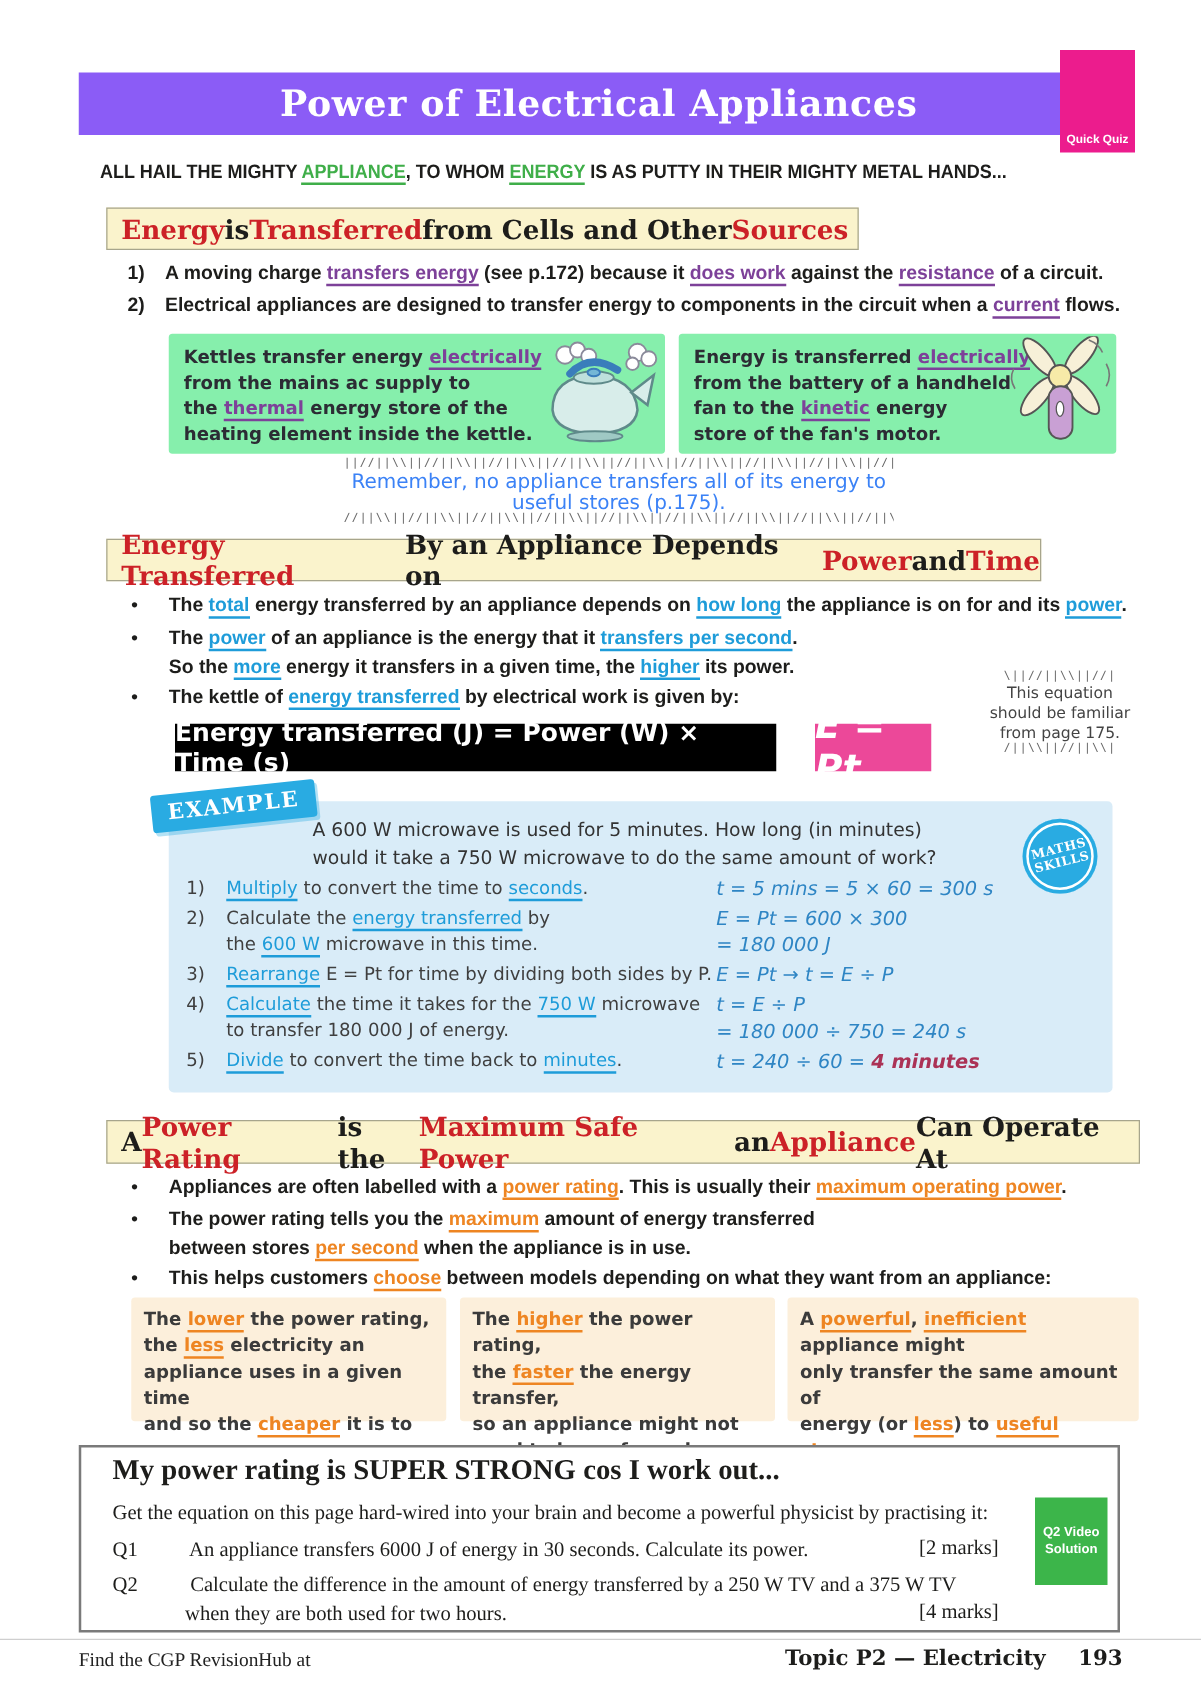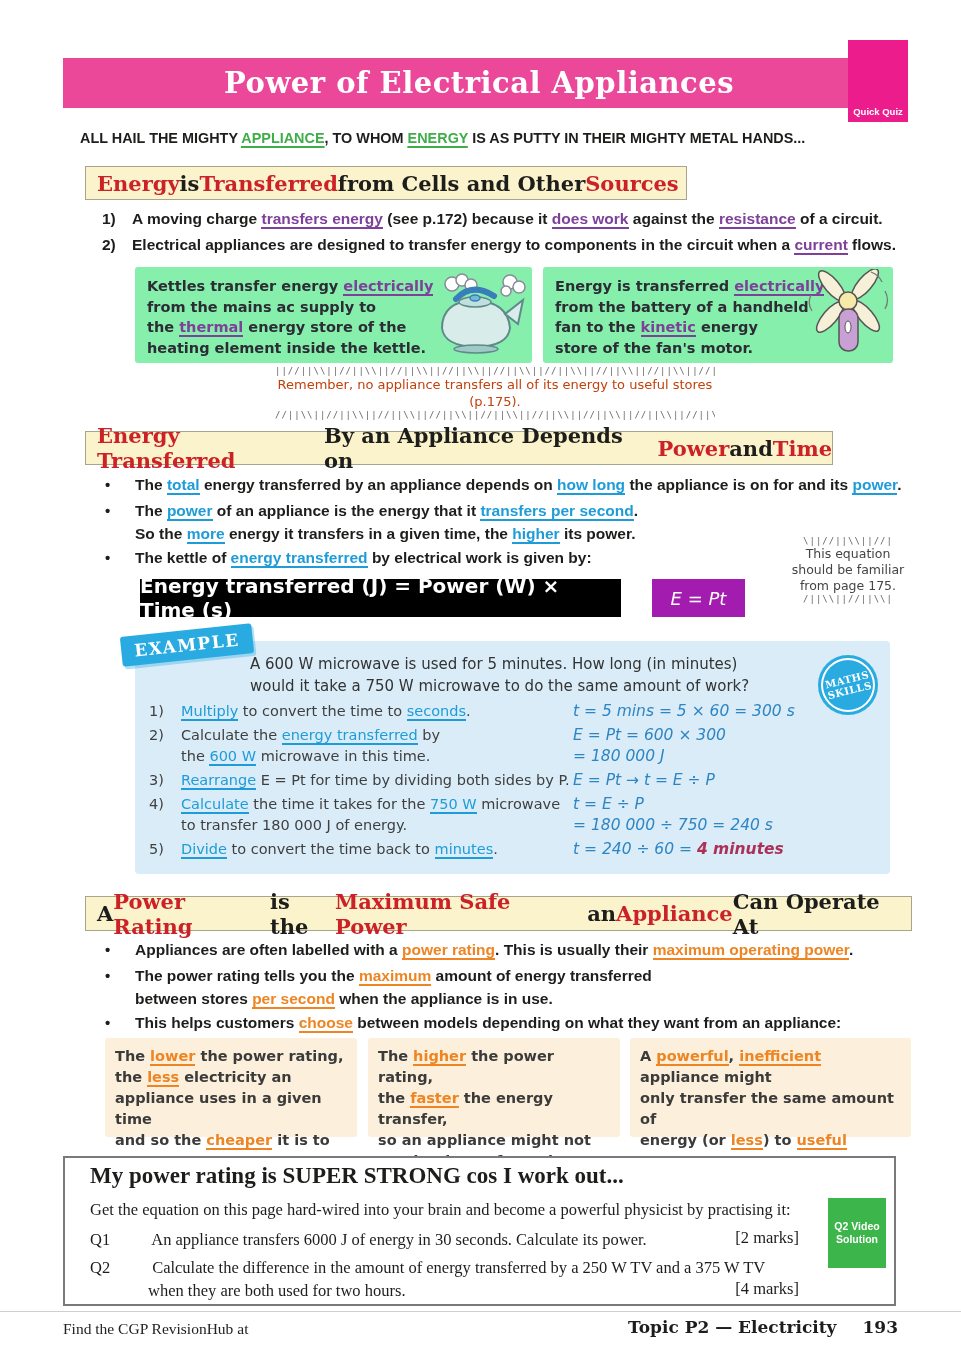--- a/index.html
+++ b/index.html
@@ -10,21 +10,21 @@
   .seg-r{color:#cc2127;}
   .seg-g{color:#3fae49;border-bottom:2px solid #3fae49;}
   .seg-p{color:#7d4199;border-bottom:2px solid #7d4199;margin-top:28px;}
   .seg-b{color:#1e9cd9;border-bottom:2px solid #1e9cd9;}
   .seg-o{color:#ee8522;border-bottom:2px solid #ee8522;}
   .seg-dr{color:#ab3256;font-weight:bold;font-style:italic;}
 
   .abs{position:absolute;}
 
   
-  .header-bar{left:63px;top:58px;width:832px;height:50px;background:#ec4899;
+  .header-bar{left:63px;top:58px;width:832px;height:50px;background:#8b5cf6;
               display:flex;align-items:center;justify-content:center;}
   .header-title{font-family:"DejaVu Serif",serif;font-weight:bold;font-size:29px;color:#fff;letter-spacing:.5px;}
   .quick-quiz{left:848px;top:40px;width:60px;height:82px;background:#ec1c8d;z-index:5;
               display:flex;align-items:flex-end;justify-content:center;padding-bottom:5px;box-sizing:border-box;
               color:#fff;font-size:9.5px;font-weight:bold;font-family:"Liberation Sans",sans-serif;cursor:pointer;}
 
   .tagline{left:80px;top:129px;font-family:"Liberation Sans",sans-serif;font-weight:bold;font-size:15.5px;
            transform:scaleX(.93);transform-origin:left;white-space:nowrap;}
 
   
@@ -40,30 +40,30 @@
   .bullet-row{display:flex;font-family:"Liberation Sans",sans-serif;font-weight:bold;font-size:15.5px;line-height:23px;}
   .bullet-row .dot{width:30px;flex:none;font-size:15px;}
 
   
   .lavbox{background:#86efac;border-radius:3px;box-sizing:border-box;padding:9px 12px;
           font-weight:bold;font-size:14.5px;line-height:20.5px;color:#2c2c34;}
 
   
   .hashrow{font-family:"DejaVu Sans Mono",monospace;font-size:9px;letter-spacing:1px;color:#666;line-height:10px;white-space:nowrap;overflow:hidden;}
   .remember{left:275px;top:366px;width:440px;text-align:center;}
-  .remember .txt{font-size:13px;color:#c2410c;line-height:17px;}
+  .remember .txt{font-size:16px;color:#3b82f6;line-height:17px;}
   .sidenote{left:770px;top:536px;width:156px;text-align:center;}
   .sidenote .txt{font-size:12.5px;color:#444;line-height:16px;}
 
   
   .eqbox{left:140px;top:579px;width:481px;height:38px;background:#000000;color:#fff;
          display:flex;align-items:center;justify-content:center;font-weight:bold;font-size:20px;
          font-family:"DejaVu Sans",sans-serif;}
-  .eqshort{left:652px;top:579px;width:93px;height:38px;background:#a21caf;color:#fff;
-           display:flex;align-items:center;justify-content:center;font-weight:normal;font-style:italic;font-size:18px;}
+  .eqshort{left:652px;top:579px;width:93px;height:38px;background:#ec4899;color:#fff;
+           display:flex;align-items:center;justify-content:center;font-weight:bold;font-style:italic;font-size:30px;}
 
   
   .example{left:135px;top:641px;width:755px;height:233px;background:#d9ecf8;border-radius:4px;}
   .example-badge{position:absolute;left:-14px;top:-11px;background:#29abe2;color:#fff;
                  font-family:"DejaVu Serif",serif;font-weight:bold;font-size:17px;letter-spacing:1.5px;
                  padding:5px 13px;border-radius:3px;transform:rotate(-6deg);box-shadow:2px 3px 0 rgba(41,171,226,.35);}
   .question{position:absolute;left:115px;top:12px;font-size:15px;color:#333;line-height:22px;}
   .maths-badge{position:absolute;right:12px;top:14px;width:60px;height:60px;border-radius:50%;
                background:#29abe2;box-shadow:inset 0 0 0 3px #29abe2, inset 0 0 0 5px #ffffff;
                display:flex;align-items:center;justify-content:center;}

